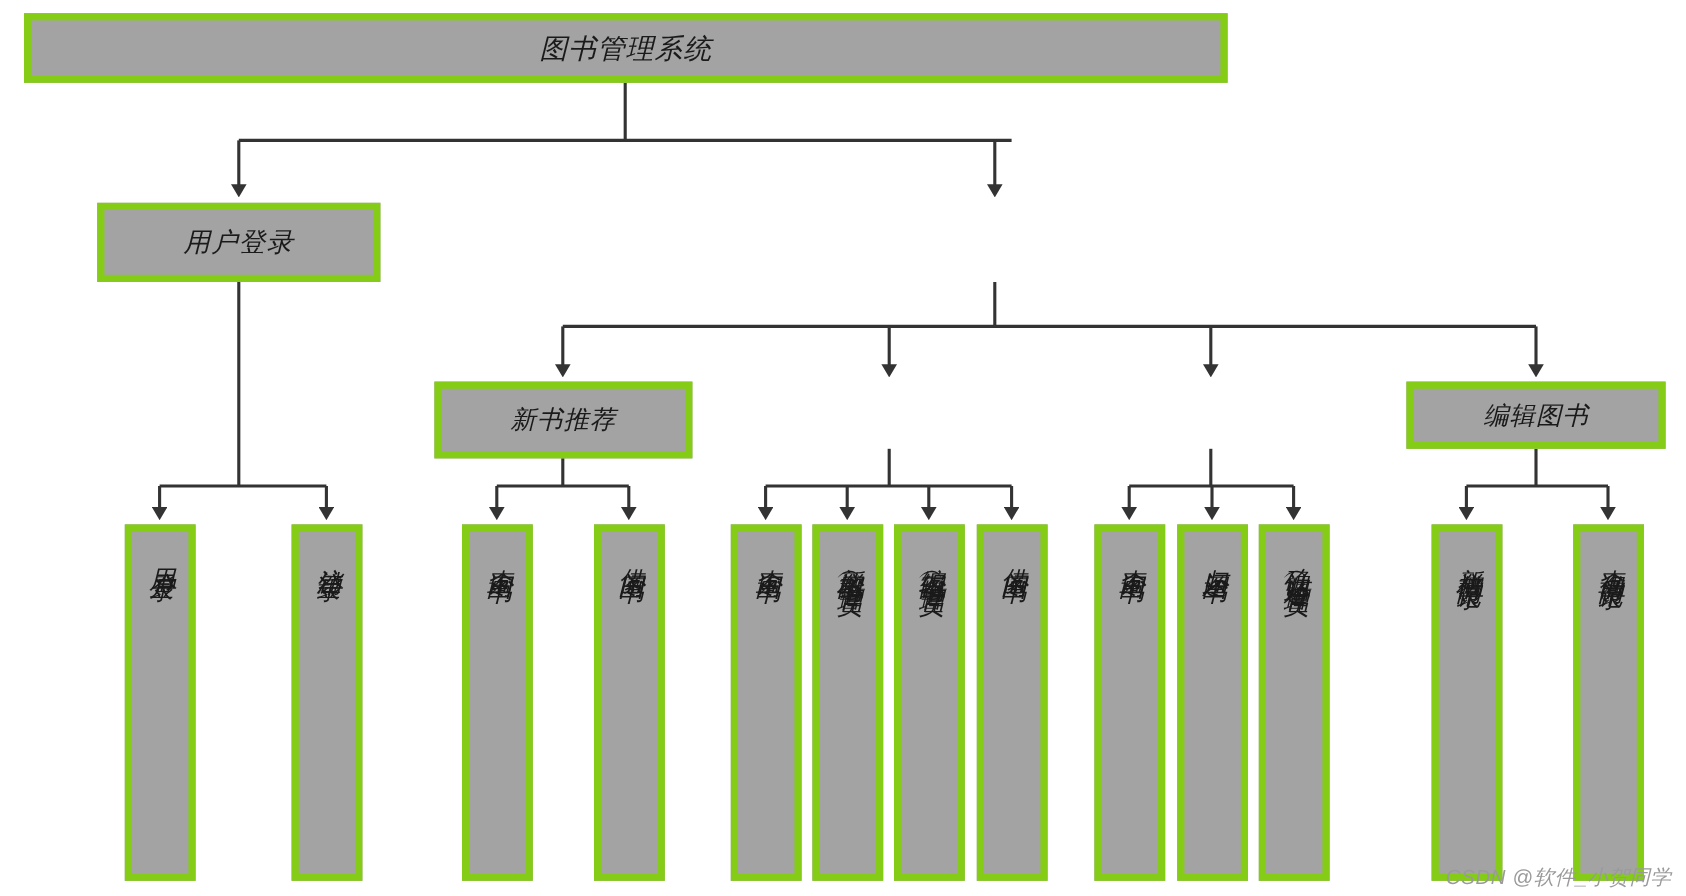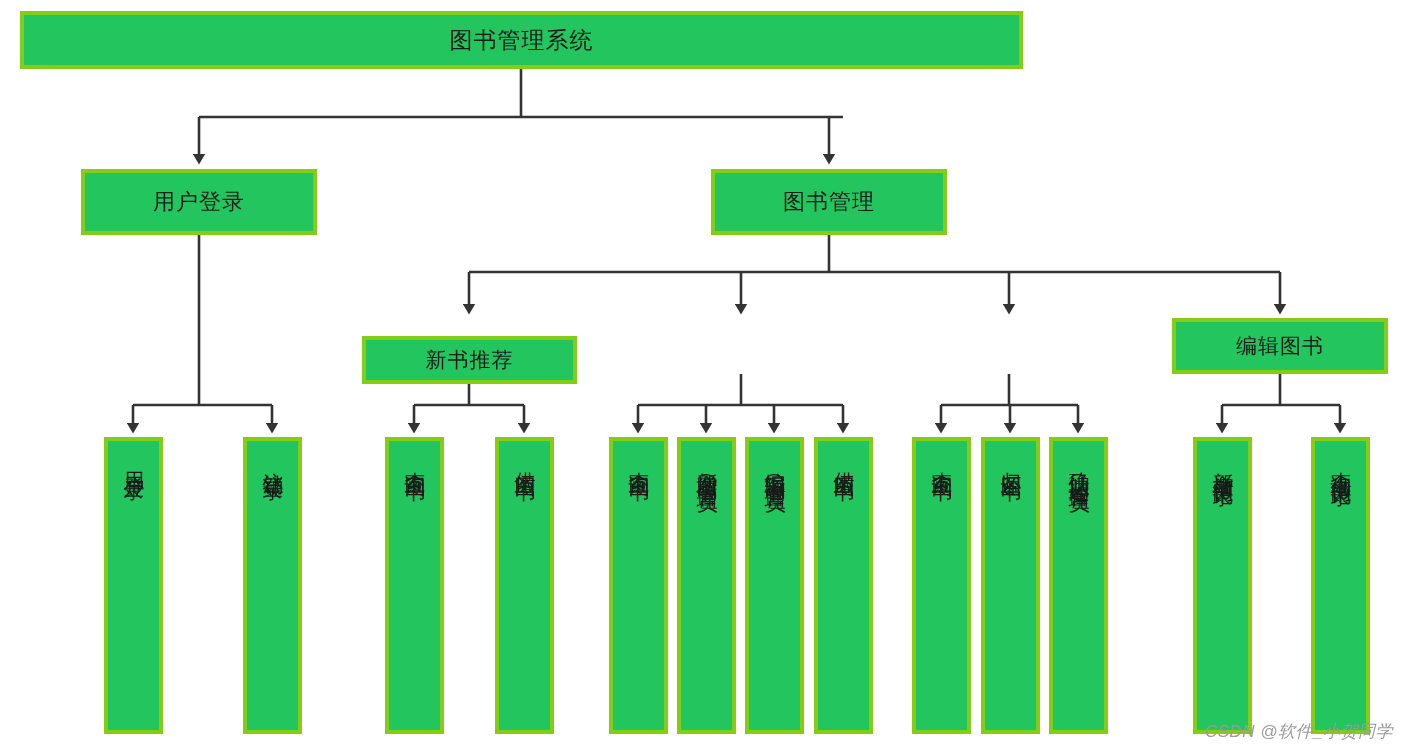--- a/index.html
+++ b/index.html
@@ -10,26 +10,27 @@
     font-family:"Liberation Sans","DejaVu Sans",sans-serif;
     overflow:hidden;
     position:relative;
   }
   #diagram-root{position:relative;width:1405px;height:747px;}
   svg#edges{position:absolute;left:0;top:0;width:1405px;height:747px;}
 
   .node{
     position:absolute;
     box-sizing:border-box;
-    background:#22c55e;
-    border:4px solid #84cc16;
+    background:#a3a3a3;
+    border:6px solid #84cc16;
     display:flex;
     align-items:center;
     justify-content:center;
     color:#1a1a1a;
+    font-style:italic;
   }
   .node .label{
     display:block;
     text-align:center;
     white-space:nowrap;
     letter-spacing:1px;
   }
   .node-root .label{font-size:23px;}
   .node-l1 .label{font-size:22px;}
   .node-l2 .label{font-size:21px;}
@@ -116,25 +117,22 @@
     </g>
   </svg>
 
   <div class="node node-root" style="left:20px;top:11px;width:1003px;height:58px;">
     <span class="label">图书管理系统</span>
   </div>
 
   <div class="node node-l1" style="left:81px;top:169px;width:236px;height:66px;">
     <span class="label">用户登录</span>
   </div>
-  <div class="node node-l1" style="left:711px;top:169px;width:236px;height:66px;">
-    <span class="label">图书管理</span>
-  </div>
 
-  <div class="node node-l2" style="left:362px;top:336px;width:215px;height:48px;">
+  <div class="node node-l2" style="left:362px;top:318px;width:215px;height:64px;">
     <span class="label">新书推荐</span>
   </div>
   <div class="node node-l2" style="left:1172px;top:318px;width:216px;height:56px;">
     <span class="label">编辑图书</span>
   </div>
 
   <div class="node node-leaf" style="left:104px;top:437px;width:59px;height:297px;">
     <span class="label">用户登录</span>
   </div>
   <div class="node node-leaf" style="left:243px;top:437px;width:59px;height:297px;">

